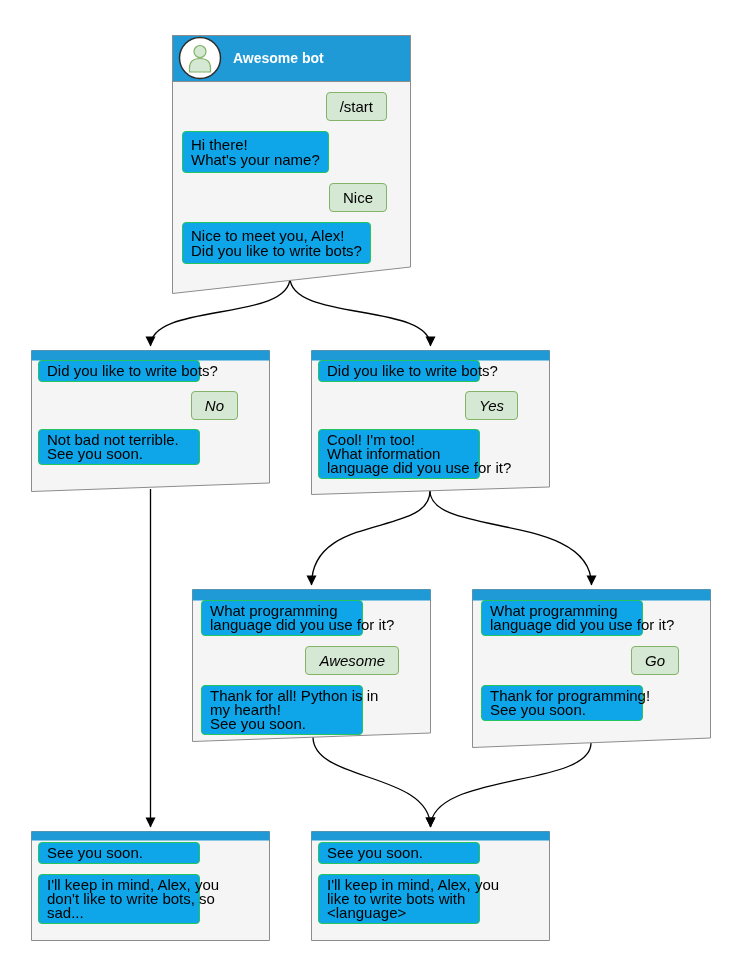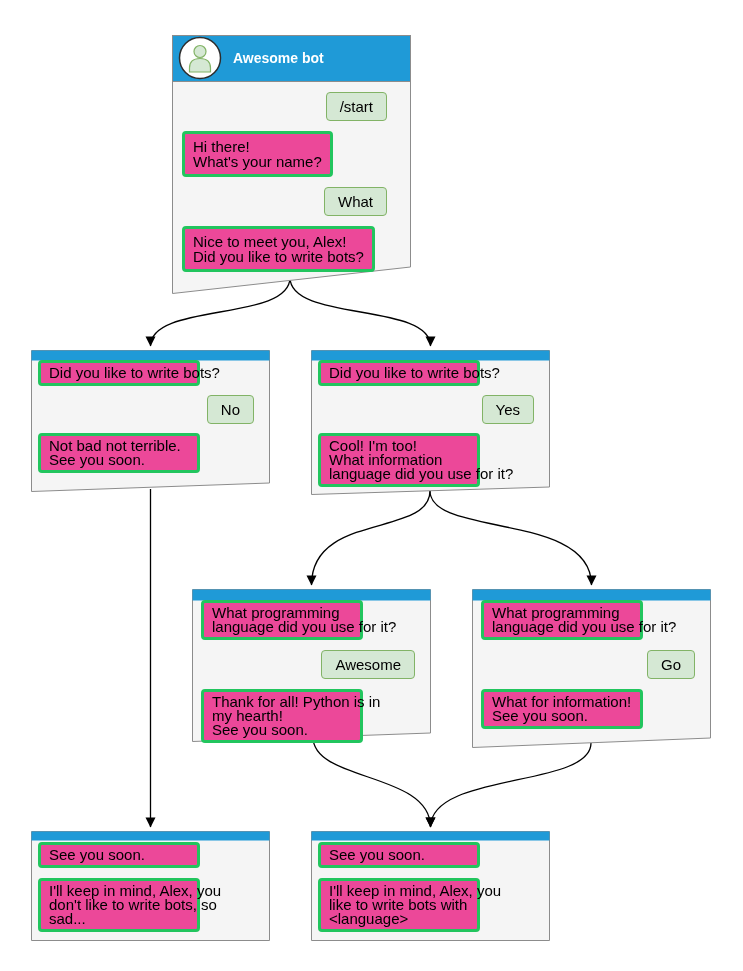--- a/index.html
+++ b/index.html
@@ -15,30 +15,30 @@
   .win-header { fill:#1f9ad7; stroke:#8c8c8c; stroke-width:1; }
   .win-header-thin { fill:#1f9ad7; stroke:none; }
   .body {
     position:absolute; left:0; top:0; right:0; bottom:0;
     display:flex; flex-direction:column; align-items:flex-start;
   }
   .bubble {
     font-size:15px; border-radius:4px; white-space:pre;
     width:max-content; box-sizing:border-box;
   }
-  .bot  { background:#ec4899; border:3px solid #22c55e; padding:5px 8px; line-height:15px; }
+  .bot  { background:#0ea5e9; border:1px solid #22c55e; padding:5px 8px; line-height:15px; }
   .user { background:#d5e8d4; border:1px solid #82b366; padding:6px 13px; line-height:15px;
           min-width:28px; text-align:center; align-self:flex-end; }
   
   .w-main .body { padding:57px 12px 0 10px; gap:10px; }
   
   .compact .bot { line-height:14px; padding:3px 8px; width:162px; }
   .compact .body { gap:9px; }
   .compact .bot.first { margin-top:0; }
-  .compact .user { margin-right:5px; }
+  .compact .user { margin-right:21px;font-style:italic; }
   .w-main .user { margin-right:12px; }
   .hdr-title {
     position:absolute; left:61px; top:0; height:46px; line-height:46px;
     font-size:14px; font-weight:bold; color:#ffffff;
   }
   .avatar { position:absolute; left:6px; top:1px; }
   .edge { stroke:#000000; stroke-width:1.3; fill:none; }
 </style>
 </head>
 <body>
@@ -68,21 +68,21 @@
     <svg class="avatar" width="44" height="44">
       <circle cx="22" cy="22" r="20.5" fill="#ffffff" stroke="#2d2d2d" stroke-width="1.5"></circle>
       <circle cx="22" cy="15.5" r="6" fill="#d5e8d4" stroke="#82b366" stroke-width="1.2"></circle>
       <path d="M11.5,36 L11.5,32 Q11.5,22.5 22,22.5 Q32.5,22.5 32.5,32 L32.5,36 Z" fill="#d5e8d4" stroke="#82b366" stroke-width="1.2"></path>
     </svg>
     <div class="hdr-title">Awesome bot</div>
     <div class="body">
       <div class="bubble user">/start</div>
       <div class="bubble bot">Hi there!
 What's your name?</div>
-      <div class="bubble user">What</div>
+      <div class="bubble user">Nice</div>
       <div class="bubble bot">Nice to meet you, Alex!
 Did you like to write bots?</div>
     </div>
   </div>
 
   <div class="window compact" style="left:31px; top:350px; width:239px; height:142px">
     <svg class="frame" width="239" height="142">
       <polygon class="win-shape" points="0.5,0.5 238.5,0.5 238.5,133 0.5,141.5"></polygon>
       <rect class="win-header-thin" x="0.5" y="0.5" width="238" height="10"></rect>
     </svg>
@@ -125,21 +125,21 @@
 
   <div class="window compact" style="left:472px; top:589px; width:239px; height:159px">
     <svg class="frame" width="239" height="159">
       <polygon class="win-shape" points="0.5,0.5 238.5,0.5 238.5,149 0.5,158.5"></polygon>
       <rect class="win-header-thin" x="0.5" y="0.5" width="238" height="11"></rect>
     </svg>
     <div class="body" style="padding:11px 11px 0 9px; gap:10px">
       <div class="bubble bot first">What programming
 language did you use for it?</div>
       <div class="bubble user">Go</div>
-      <div class="bubble bot">What for information!
+      <div class="bubble bot">Thank for programming!
 See you soon.</div>
     </div>
   </div>
 
   <div class="window compact" style="left:31px; top:831px; width:239px; height:110px">
     <svg class="frame" width="239" height="110">
       <polygon class="win-shape" points="0.5,0.5 238.5,0.5 238.5,109.5 0.5,109.5"></polygon>
       <rect class="win-header-thin" x="0.5" y="0.5" width="238" height="9"></rect>
     </svg>
     <div class="body" style="padding:11px 11px 0 7px; gap:10px">

